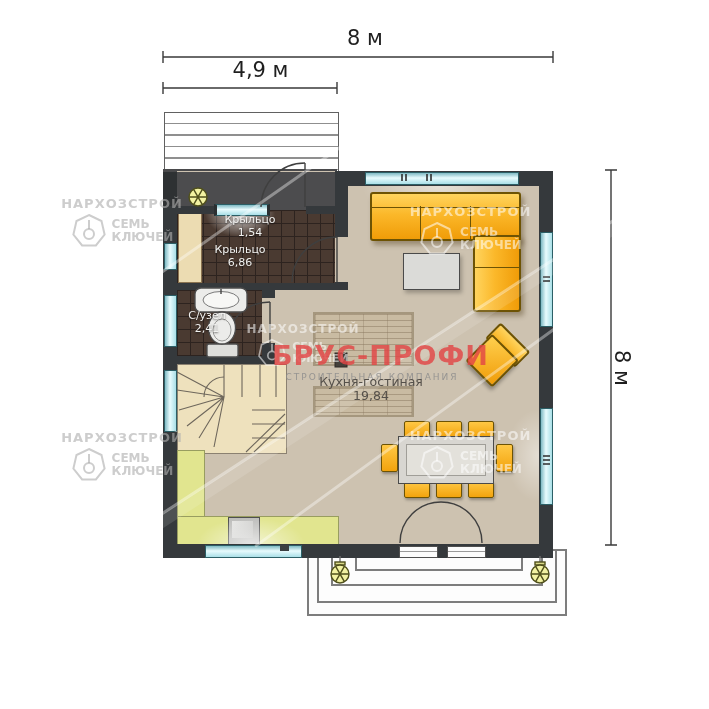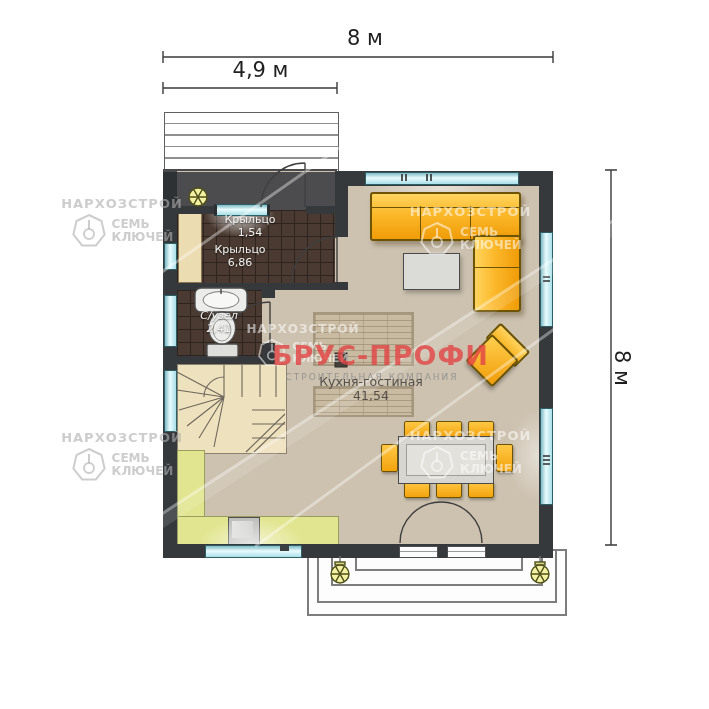--- a/index.html
+++ b/index.html
@@ -308,22 +308,22 @@
   <div class="dim-label" style="left:592px;top:356px;width:60px;transform:rotate(90deg);">8 м</div>
 
   <div class="room-label" style="left:200px;top:178px;width:100px;margin-top:36px;">
     <div>Крыльцо</div>
     <div>1,54</div>
   </div>
   <div class="room-label" style="left:195px;top:244px;width:90px;">
     <div>Крыльцо</div>
     <div>6,86</div>
   </div>
-  <div class="room-label" style="left:175px;top:310px;width:88px;font-style:italic;">
+  <div class="room-label" style="left:163px;top:310px;width:88px;">
     <div>С/узел</div>
     <div>2,41</div>
   </div>
   <div class="room-label dark" style="left:301px;top:375px;width:140px;text-align:center;">
     <div>Кухня-гостиная</div>
-    <div>41,54</div>
+    <div>19,84</div>
   </div>
 
 </div>
 
 </body></html>

